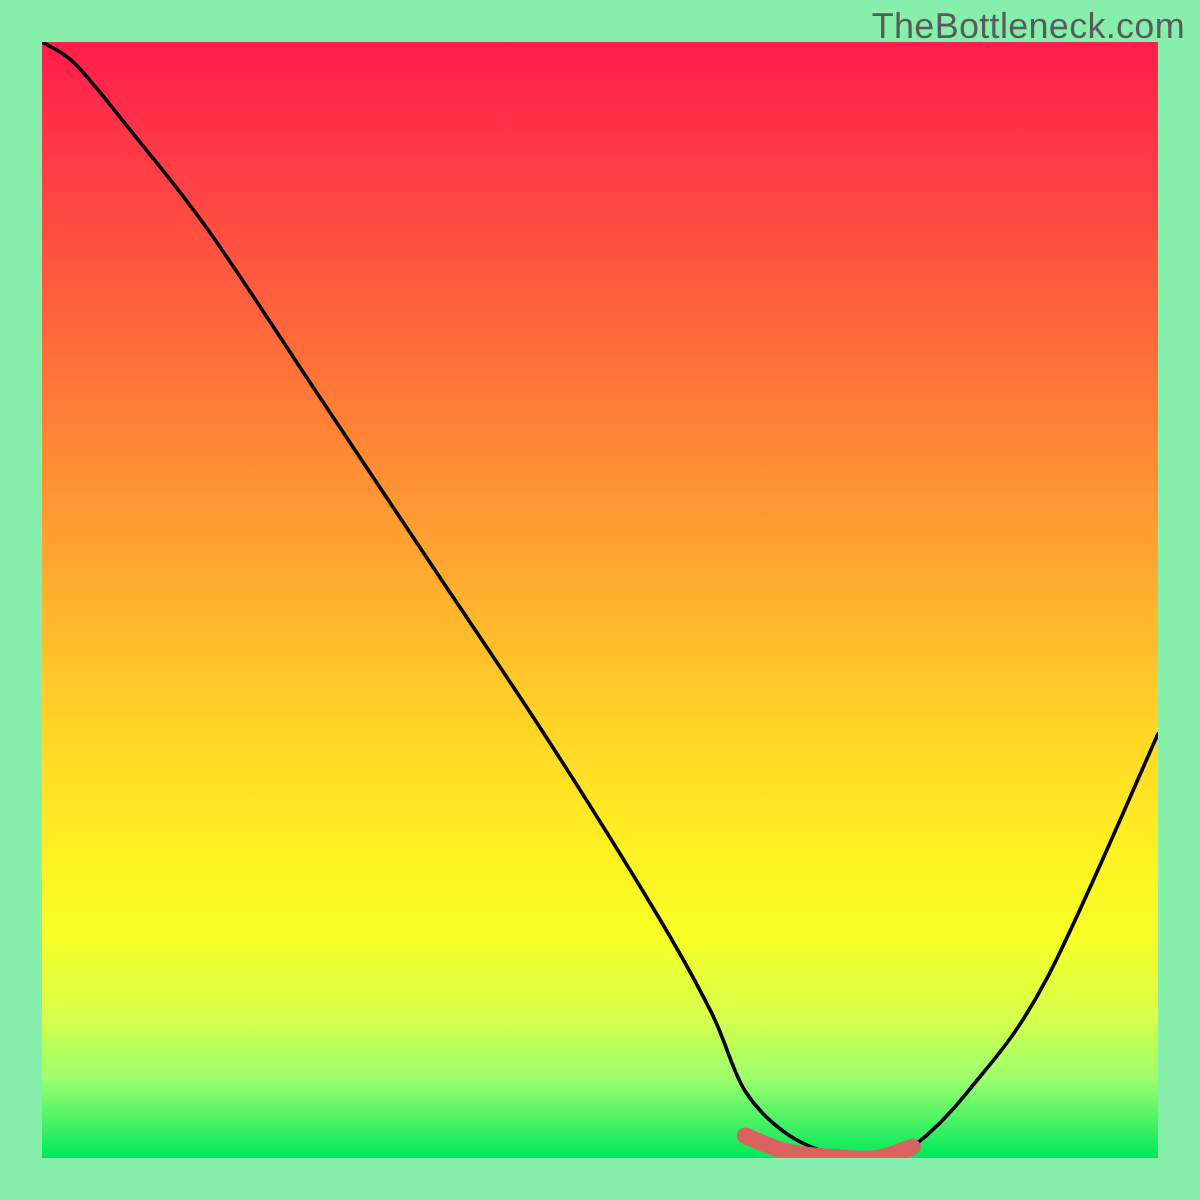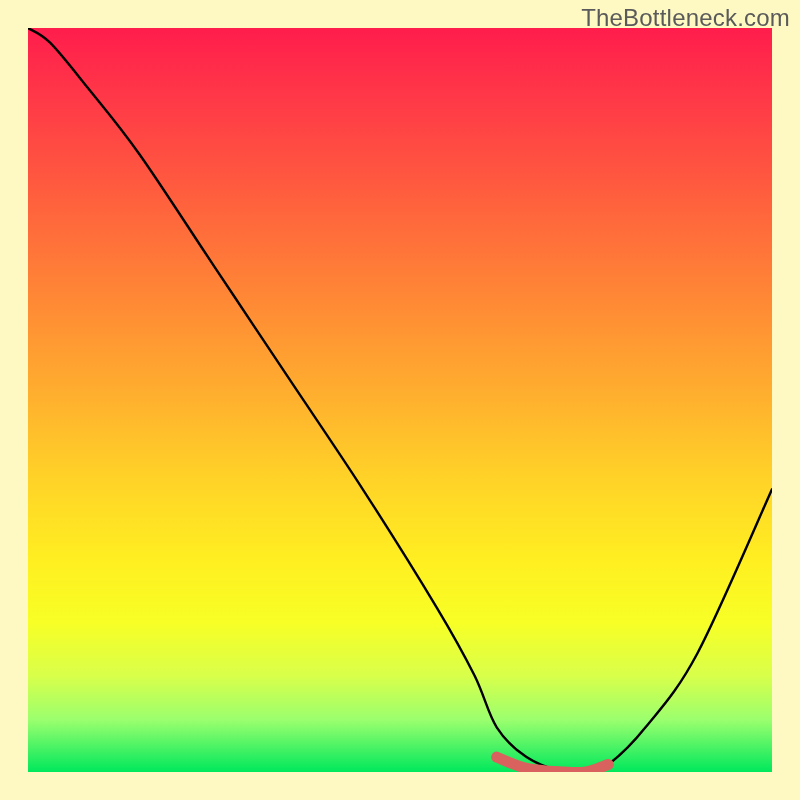--- a/index.html
+++ b/index.html
@@ -1,21 +1,21 @@
 <!DOCTYPE html>
 <html><head>
 <meta charset="utf-8">
 <style>
   * { margin: 0; padding: 0; box-sizing: border-box; }
   html, body { width: 800px; height: 800px; overflow: hidden; background: #000; }
   .frame {
     position: relative;
     width: 800px;
     height: 800px;
-    background: #fef9c3;
+    background: #86efac;
   }
   .watermark {
     position: absolute;
     top: 4px;
     right: 10px;
     font-family: Arial, Helvetica, sans-serif;
     font-size: 24px;
     color: #5a5a5a;
     font-weight: 500;
     letter-spacing: 0.2px;

